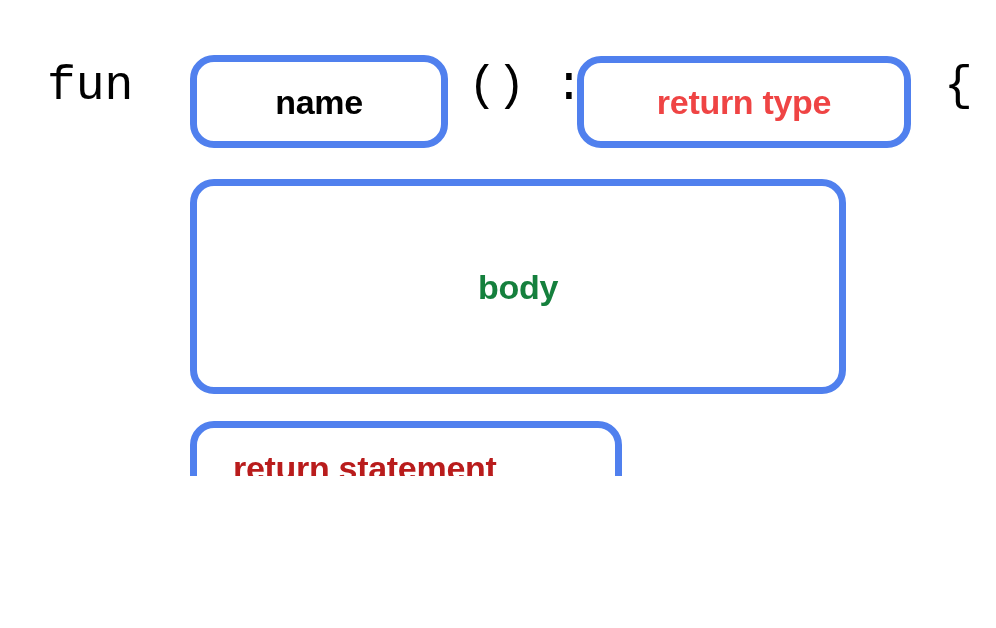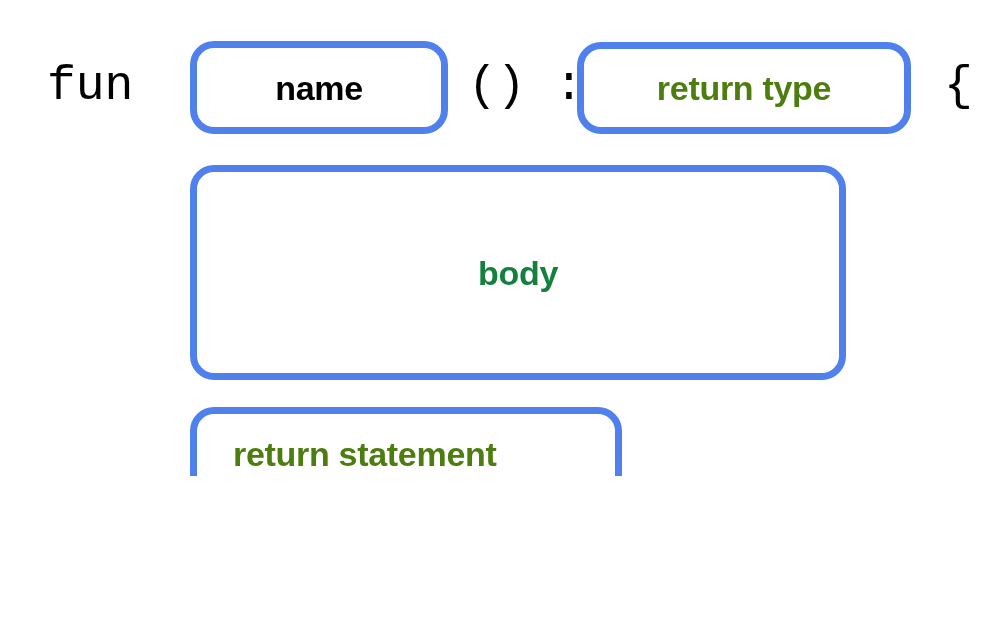--- a/index.html
+++ b/index.html
@@ -36,20 +36,21 @@
   .slot {
     position: absolute;
     box-sizing: border-box;
     background: #ffffff;
     border-style: solid;
     border-width: 7px;
     border-radius: 24px;
     display: flex;
     align-items: center;
     justify-content: center;
+    margin-top: 14px;
   }
   .slot-label {
     font-family: "Liberation Sans", sans-serif;
     font-weight: 700;
     font-size: 34px;
     line-height: 1;
     color: #000000;
     white-space: nowrap;
     letter-spacing: -0.3px;
   }
@@ -75,28 +76,28 @@
 
   <span class="code-tok" id="tok-fun" style="color: rgb(0, 0, 0);">fun</span>
 
   <div class="slot" id="slot-name" style="border-color: rgb(80, 128, 238);">
     <span class="slot-label" style="color: rgb(0, 0, 0);">name</span>
   </div>
 
   <span class="code-tok" id="tok-parens" style="color: rgb(0, 0, 0);">() :</span>
 
   <div class="slot" id="slot-return-type" style="border-color: rgb(80, 128, 238);">
-    <span class="slot-label" style="color: #4d7c0f;">return type</span>
+    <span class="slot-label" style="color: #ef4444;">return type</span>
   </div>
 
   <span class="code-tok" id="tok-brace-open" style="color: rgb(0, 0, 0);">{</span>
 
   <div class="slot" id="slot-body" style="border-color: rgb(80, 128, 238);">
     <span class="slot-label" style="color: #15803d;">body</span>
   </div>
 
   <div class="slot" id="slot-return-stmt" style="border-color: rgb(80, 128, 238);">
-    <span class="slot-label" style="color: #4d7c0f;">return statement</span>
+    <span class="slot-label" style="color: #b91c1c;">return statement</span>
   </div>
 
   <span class="code-tok" id="tok-brace-close" style="color: rgb(0, 0, 0);">}</span>
 
 </div>
 
 </body></html>

